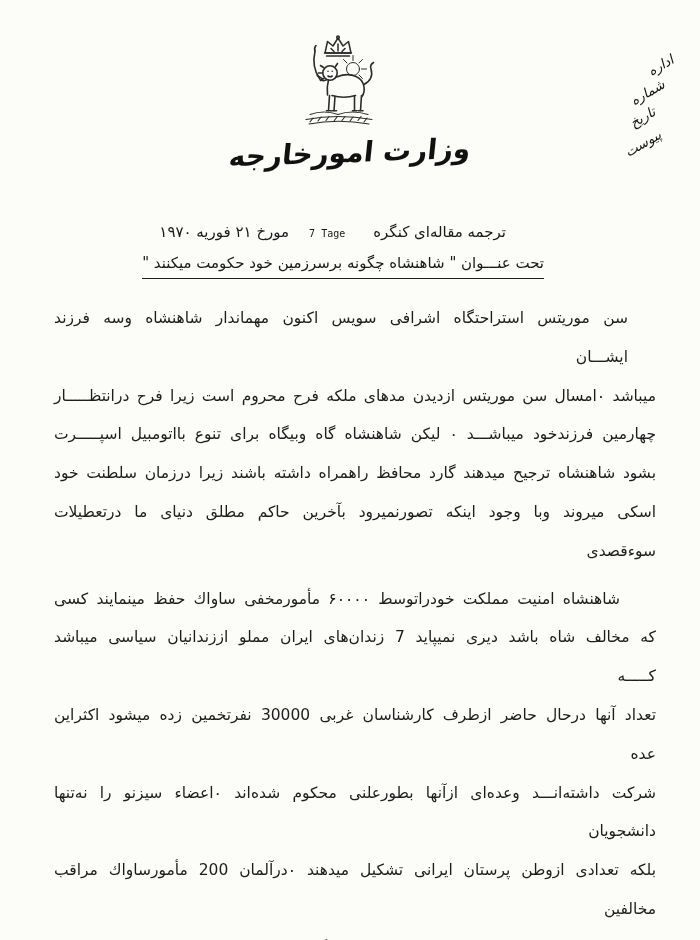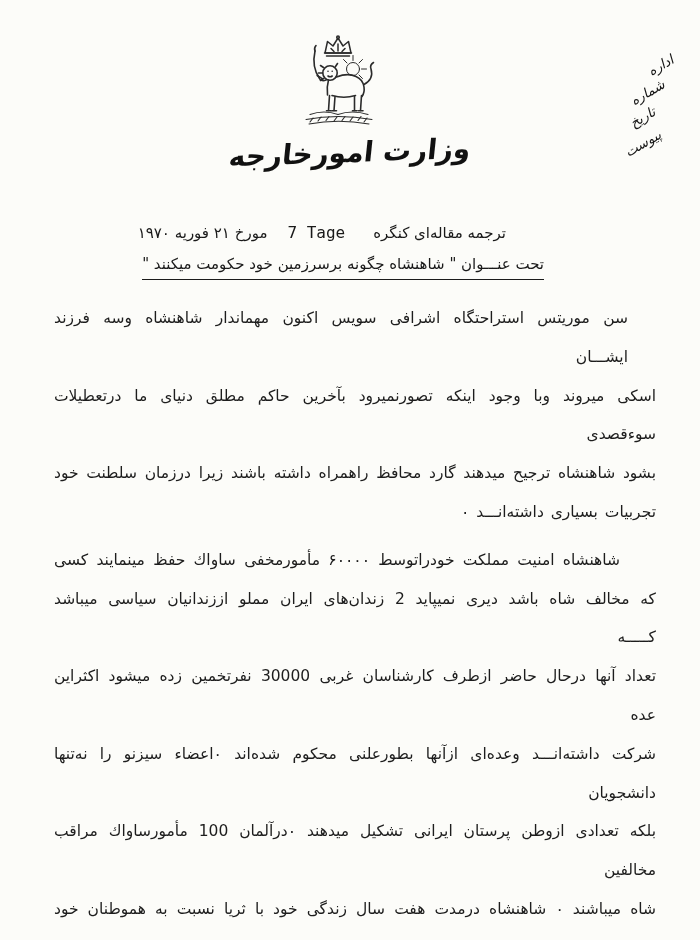--- a/index.html
+++ b/index.html
@@ -40,21 +40,21 @@
     color:#111;
   }
 
   .header{
     position:absolute;top:223px;right:156px;
     text-align:right;font-size:15px;color:#191919;
   }
   .header .h1{margin-bottom:13px;padding-right:38px;white-space:nowrap;}
   .header .latin{
     font-family:"DejaVu Sans Mono","Liberation Mono",monospace;
-    font-size:16px;direction:ltr;unicode-bidi:embed;
+    font-size:10px;direction:ltr;unicode-bidi:embed;
     margin-right:28px;margin-left:20px;
   }
   .header .h2{white-space:nowrap;}
   .header .underlined{
     display:inline-block;
     border-bottom:1.5px solid #1b1b1b;
     padding-bottom:6px;
   }
 
   .body-text{
@@ -137,27 +137,28 @@
       <span>ترجمه مقاله‌ای کنگره</span><span class="latin">7 Tage</span><span>مورخ ۲۱ فوریه ۱۹۷۰</span>
     </div>
     <div class="h2">
       <span class="underlined">تحت عنـــوان " شاهنشاه چگونه برسرزمین خود حکومت میکنند "</span>
     </div>
   </div>
 
   <div class="body-text">
     <div class="para" id="para-0">
         <div class="line indent">سن موریتس استراحتگاه اشرافی سویس اکنون مهماندار شاهنشاه وسه فرزند ایشـــان</div>
+        <div class="line">میباشد ۰امسال سن موریتس ازدیدن مدهای ملکه فرح محروم است زیرا فرح درانتظـــــار</div>
+        <div class="line">چهارمین فرزندخود میباشـــد ۰ لیکن شاهنشاه گاه وبیگاه برای تنوع بااتومبیل اسپـــــرت</div>
+        <div class="line">بشود شاهنشاه ترجیح میدهند گارد محافظ راهمراه داشته باشند زیرا درزمان سلطنت خود</div>
         <div class="line">اسکی میروند وبا وجود اینکه تصورنمیرود بآخرین حاکم مطلق دنیای ما درتعطیلات سوءقصدی</div>
-        <div class="line">بشود شاهنشاه ترجیح میدهند گارد محافظ راهمراه داشته باشند زیرا درزمان سلطنت خود</div>
-        <div class="line short">تجربیات بسیاری داشته‌انـــد ۰</div>
       </div>
     <div class="para" id="para-1">
         <div class="line indent">شاهنشاه امنیت مملکت خودراتوسط ۶۰۰۰۰ مأمورمخفی ساواك حفظ مینمایند کسی</div>
-        <div class="line">که مخالف شاه باشد دیری نمیپاید 2 زندان‌های ایران مملو اززندانیان سیاسی میباشد کـــــه</div>
+        <div class="line">که مخالف شاه باشد دیری نمیپاید 7 زندان‌های ایران مملو اززندانیان سیاسی میباشد کـــــه</div>
         <div class="line">تعداد آنها درحال حاضر ازطرف کارشناسان غربی 30000 نفرتخمین زده میشود اکثراین عده</div>
         <div class="line">شرکت داشته‌انـــد وعده‌ای ازآنها بطورعلنی محکوم شده‌اند ۰اعضاء سیزنو را نه‌تنها دانشجویان</div>
-        <div class="line">بلکه تعدادی ازوطن پرستان ایرانی تشکیل میدهند ۰درآلمان 100 مأمورساواك مراقب مخالفین</div>
+        <div class="line">بلکه تعدادی ازوطن پرستان ایرانی تشکیل میدهند ۰درآلمان 200 مأمورساواك مراقب مخالفین</div>
         <div class="line">شاه میباشند ۰ شاهنشاه درمدت هفت سال زندگی خود با ثریا نسبت به هموطنان خود روش</div>
       </div>
   </div>
 
 </div>
 
 </body></html>

